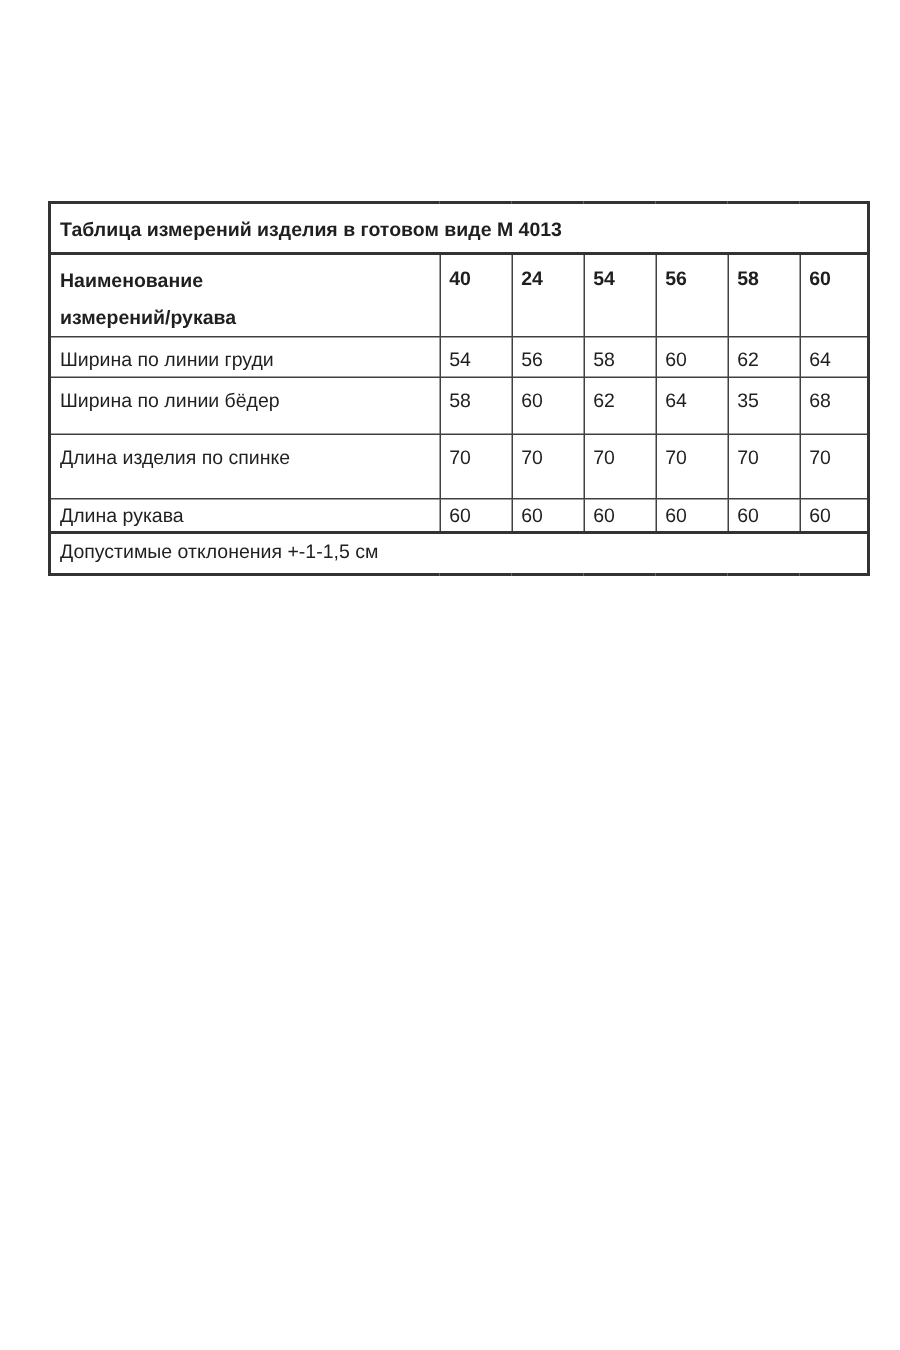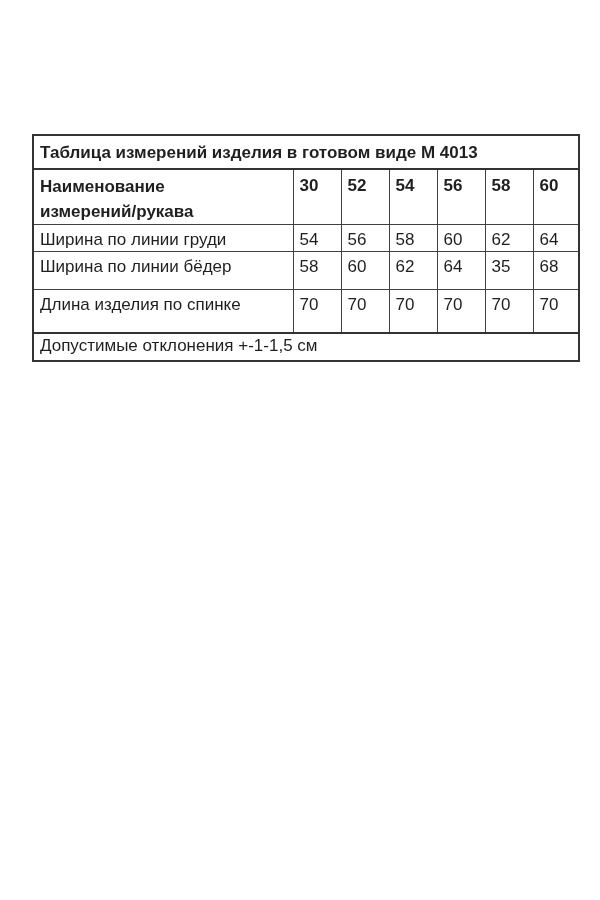--- a/index.html
+++ b/index.html
@@ -21,21 +21,21 @@
     top: 134px;
     width: 546px;
     border-collapse: collapse;
     table-layout: fixed;
     border: 2px solid #333333;
   }
   .size-table td {
     border: 1px solid #404040;
     vertical-align: top;
     padding: 3px 6px 0 6px;
-    font-size: 17px;
+    font-size: 13px;
     line-height: 23px;
     white-space: nowrap;
     overflow: hidden;
   }
   .r-title { height: 34px; }
   .r-title td {
     font-weight: bold;
     border-bottom: 2px solid #333333;
     padding-top: 5px;
   }
@@ -72,22 +72,22 @@
   <tbody>
       <tr class="r-title">
     <td colspan="7">Таблица измерений изделия в готовом виде М 4013</td>
   </tr>
 
   <tr class="r-head">
     <td class="head-name">
       <div>Наименование</div>
       <div>измерений/рукава</div>
     </td>
-    <td class="num-cell">30</td>
-    <td class="num-cell">52</td>
+    <td class="num-cell">40</td>
+    <td class="num-cell">24</td>
     <td class="num-cell">54</td>
     <td class="num-cell">56</td>
     <td class="num-cell">58</td>
     <td class="num-cell">60</td>
   </tr>
 
   <tr class="r-data1">
     <td>Ширина по линии груди</td>
     <td class="num-cell">54</td>
     <td class="num-cell">56</td>
@@ -110,18 +110,27 @@
   <tr class="r-data3">
     <td>Длина изделия по спинке</td>
     <td class="num-cell">70</td>
     <td class="num-cell">70</td>
     <td class="num-cell">70</td>
     <td class="num-cell">70</td>
     <td class="num-cell">70</td>
     <td class="num-cell">70</td>
   </tr>
 
+  <tr class="r-data4">
+    <td>Длина рукава</td>
+    <td class="num-cell">60</td>
+    <td class="num-cell">60</td>
+    <td class="num-cell">60</td>
+    <td class="num-cell">60</td>
+    <td class="num-cell">60</td>
+    <td class="num-cell">60</td>
+  </tr>
 
   <tr class="r-foot">
     <td colspan="7">Допустимые отклонения +-1-1,5 см</td>
   </tr>
 </tbody>
   </table>
 
 </body></html>

